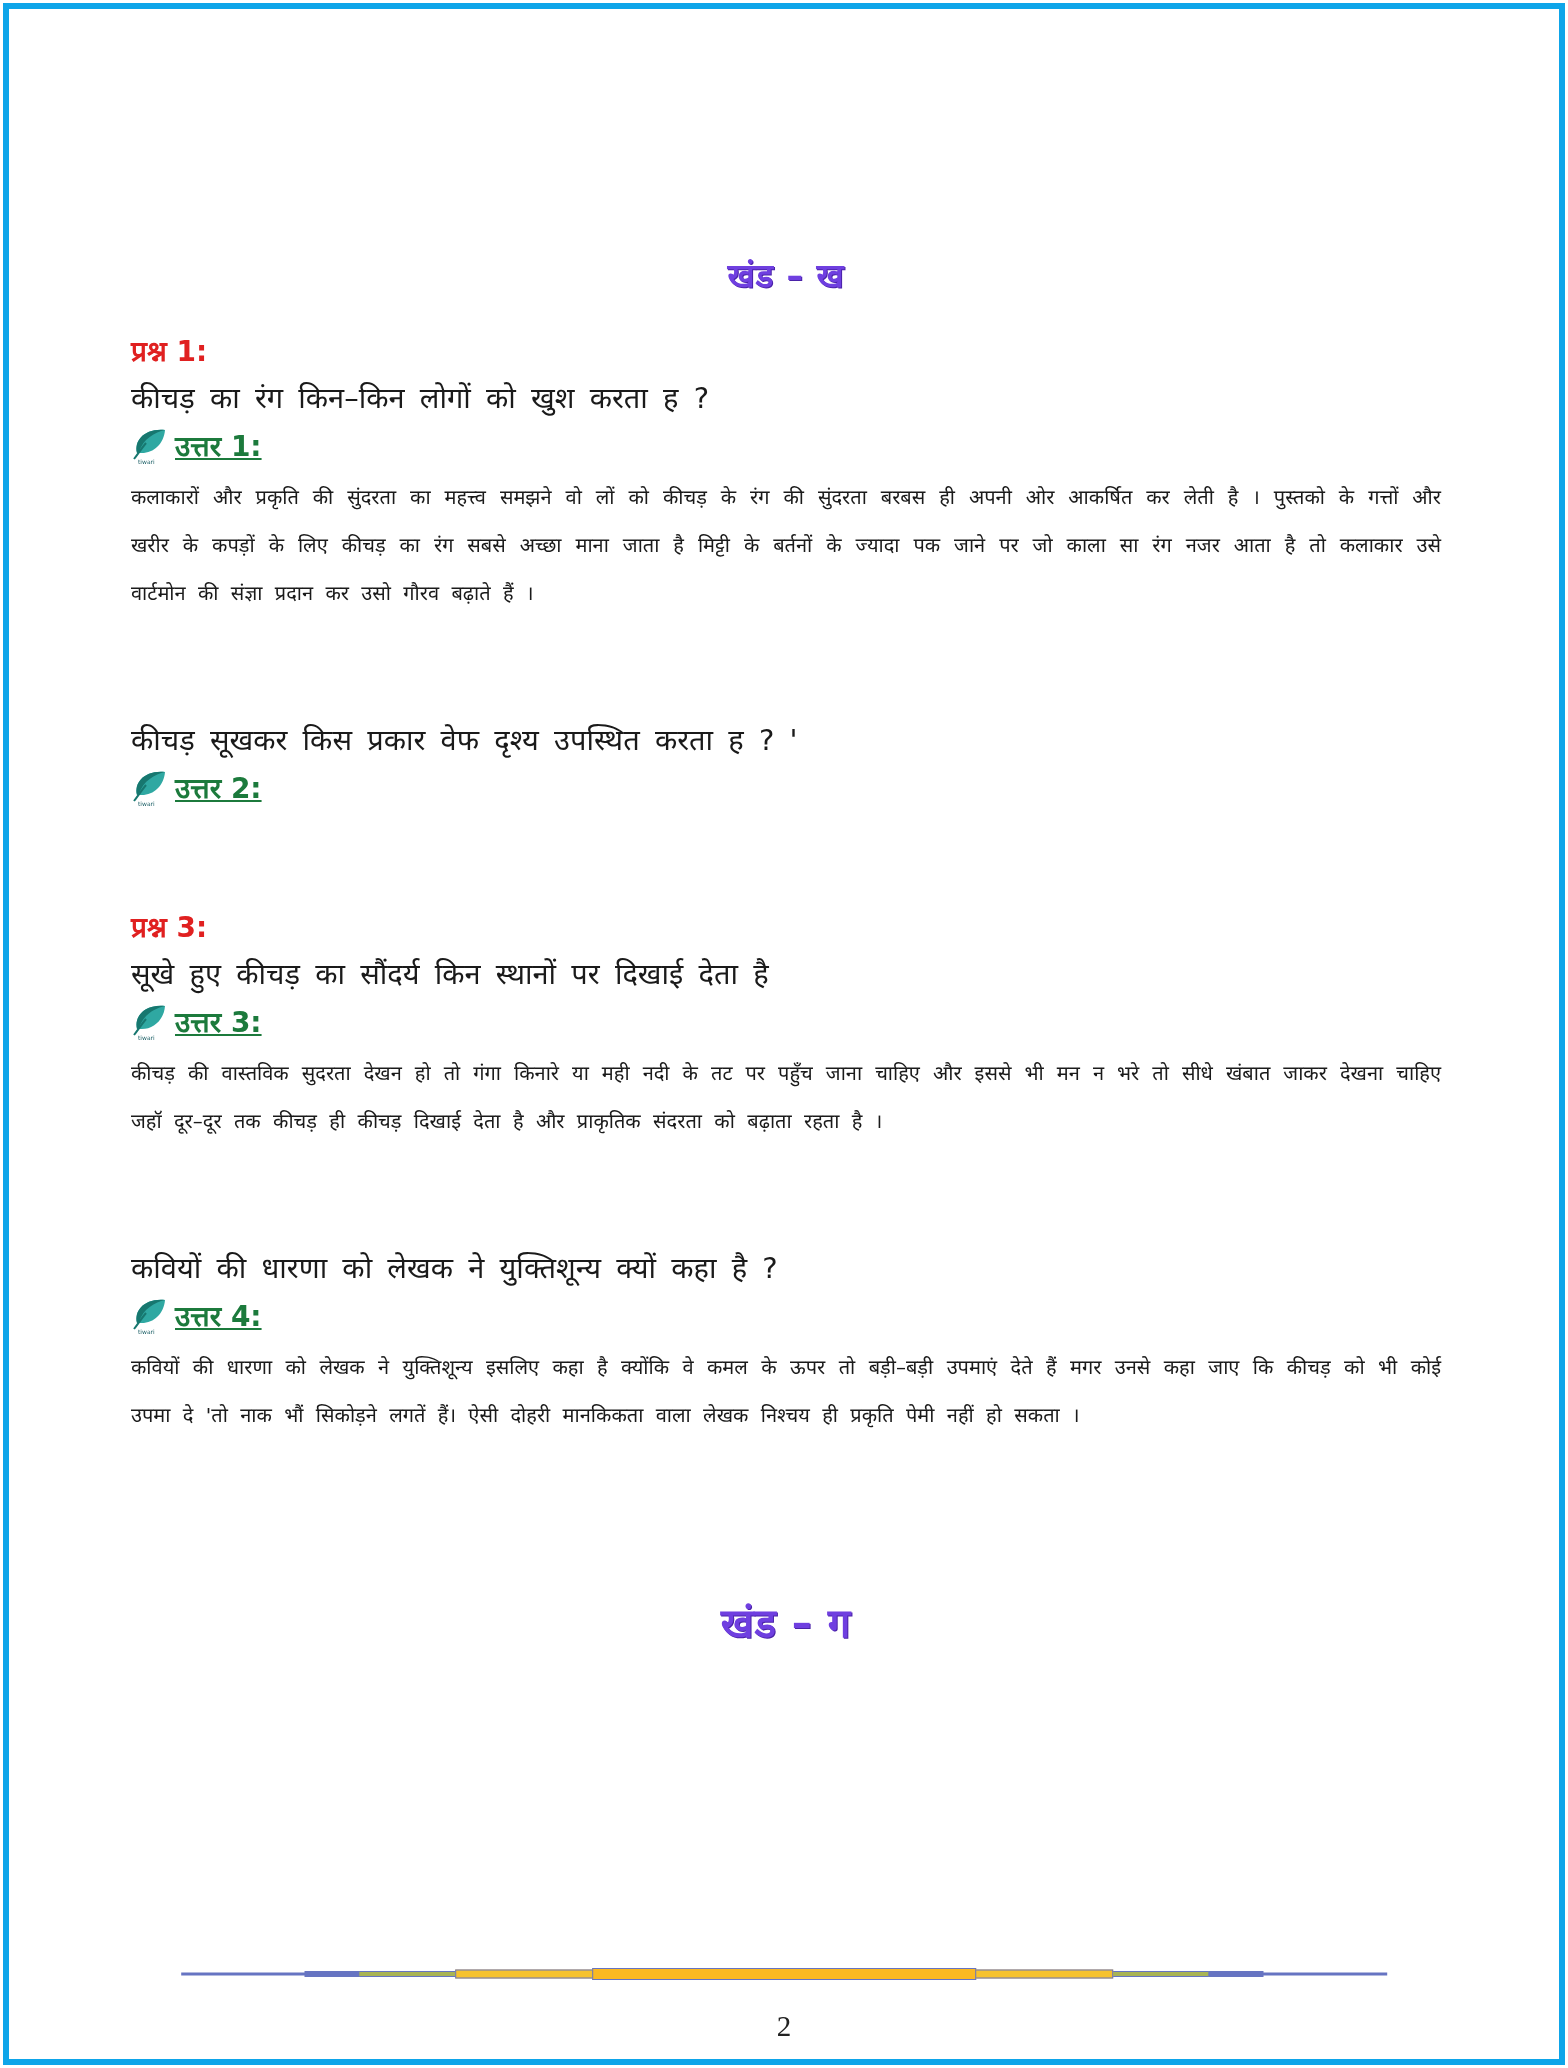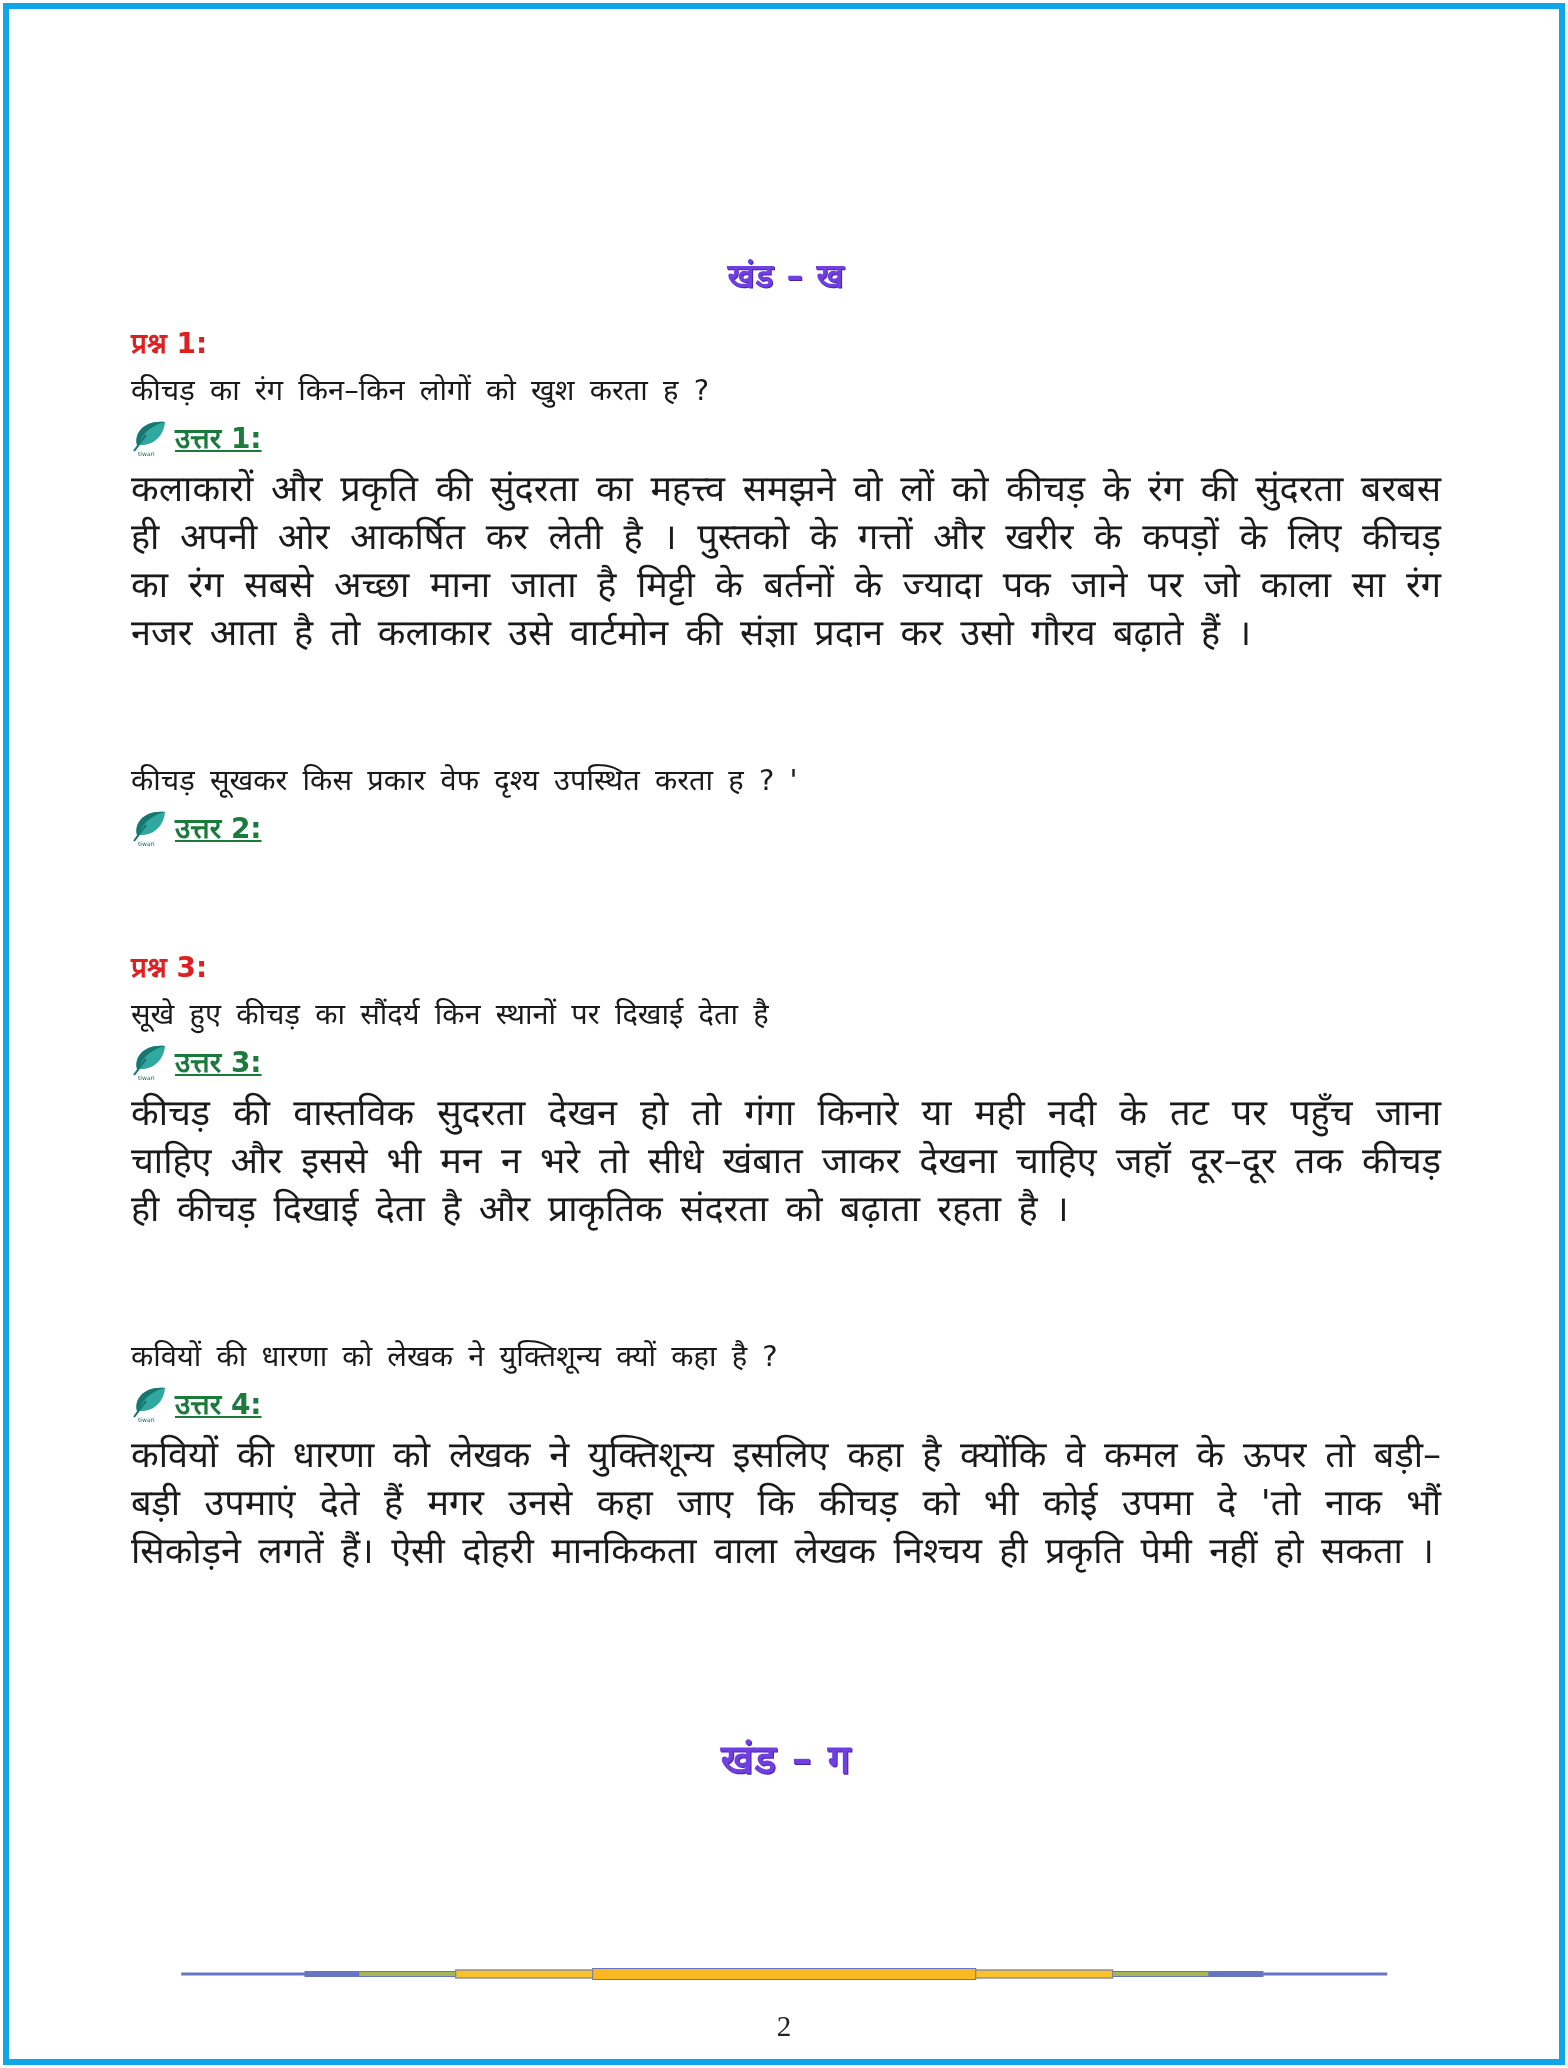--- a/index.html
+++ b/index.html
@@ -31,21 +31,21 @@
     padding-top: 246px;
     font-size: 33px;
     line-height: 42px;
   }
   .heading-ga {
     margin-top: 158px;
     font-size: 40px;
     line-height: 52px;
   }
   .qa-block { margin-top: 100px; }
-  .qa-block.first { margin-top: 28px; }
+  .qa-block.first { margin-top: 36px; }
   .q-label {
     color: #e02020;
     font-weight: bold;
     font-size: 28px;
     line-height: 38px;
   }
   .q-text {
     margin-top: 4px;
     color: #1a1a1a;
     font-size: 29px;
@@ -67,21 +67,21 @@
   .a-label-text {
     color: #1c7a3c;
     font-weight: bold;
     font-size: 28px;
     margin-left: 4px;
     text-decoration: underline;
   }
   .a-text {
     margin-top: 6px;
     color: #1a1a1a;
-    font-size: 36px;
+    font-size: 20px;
     line-height: 48px;
     text-align: justify;
     word-spacing: 6px;
   }
   .footer {
     position: absolute;
     left: 0; right: 0; bottom: 0;
     height: 100px;
   }
   .divider {

